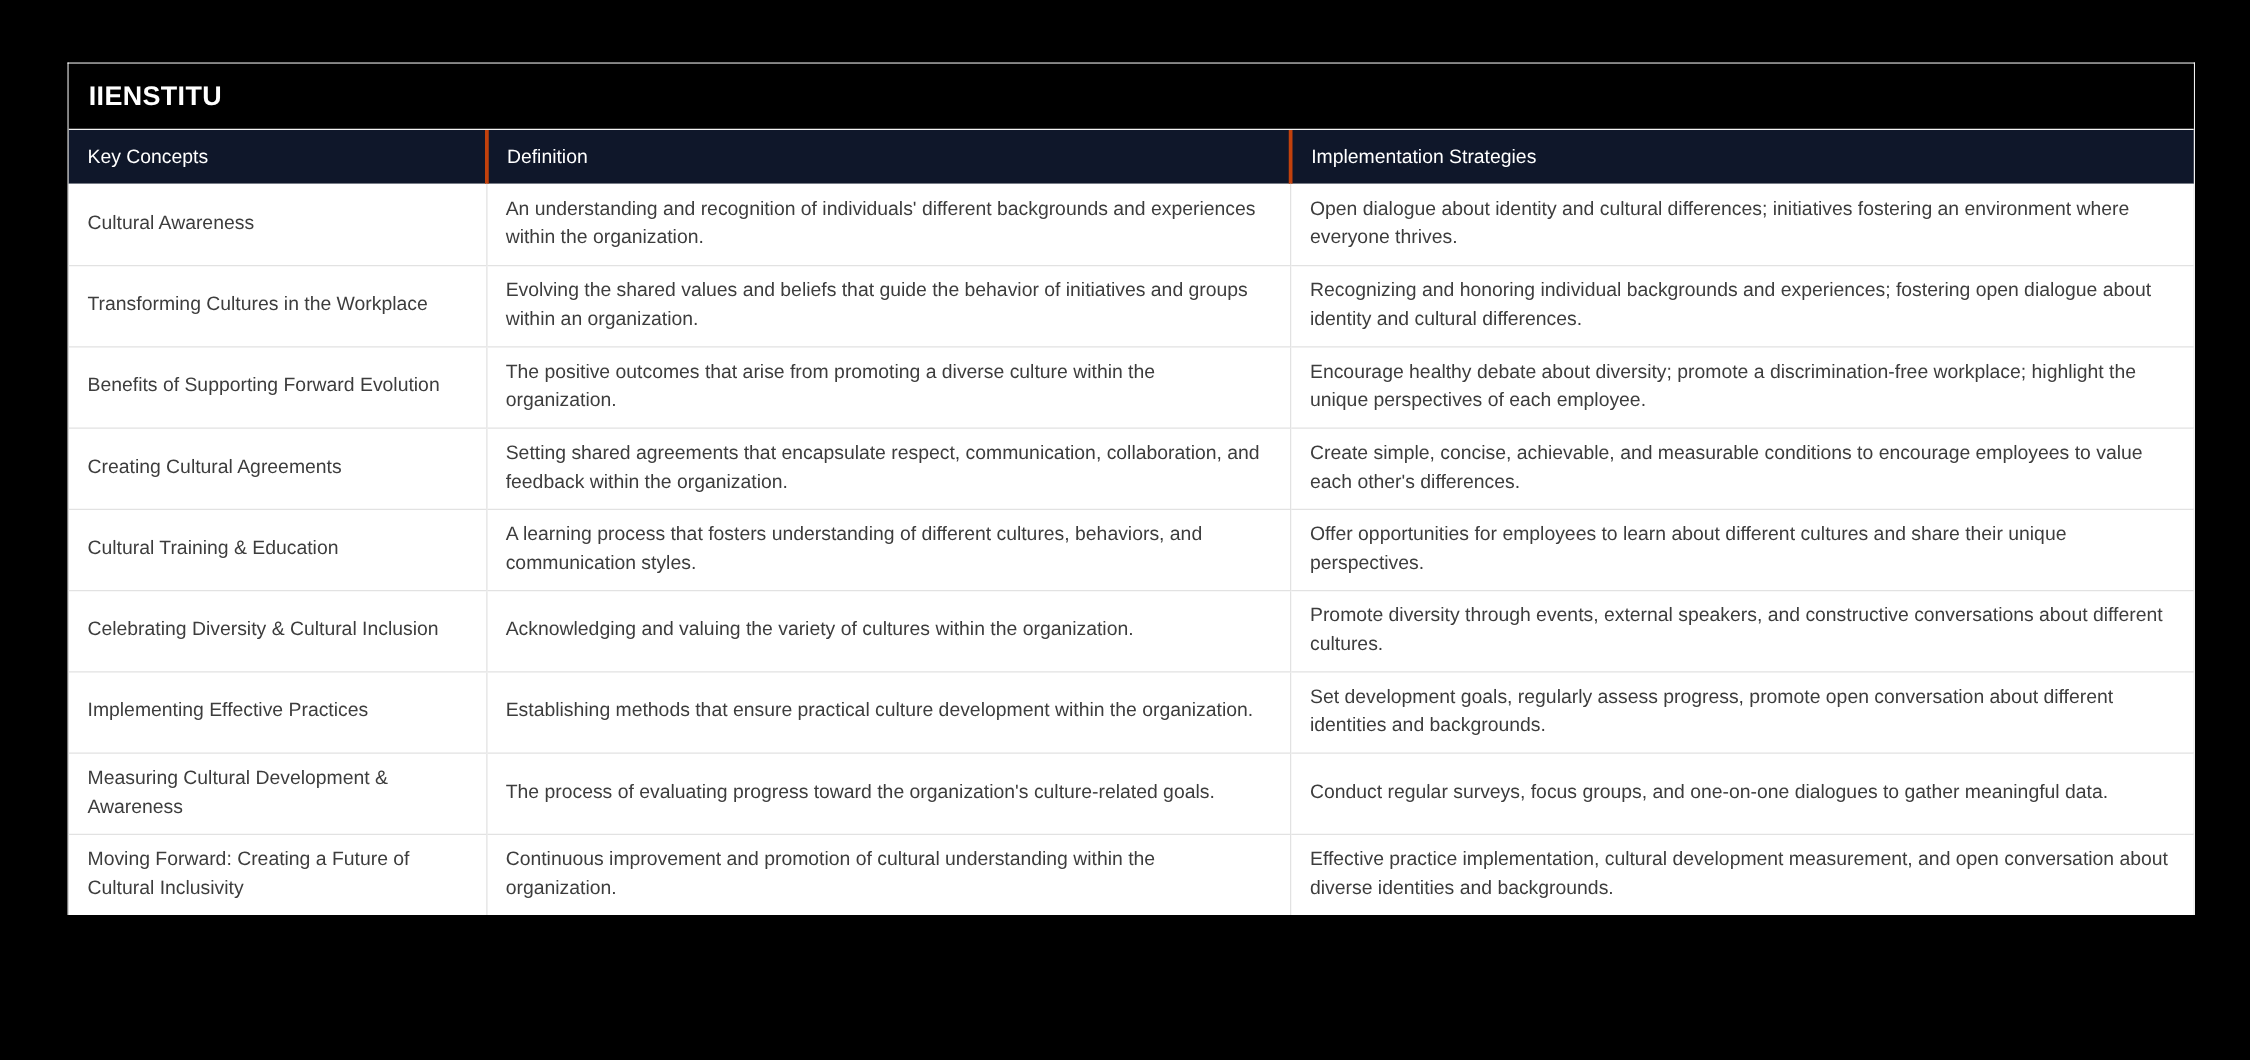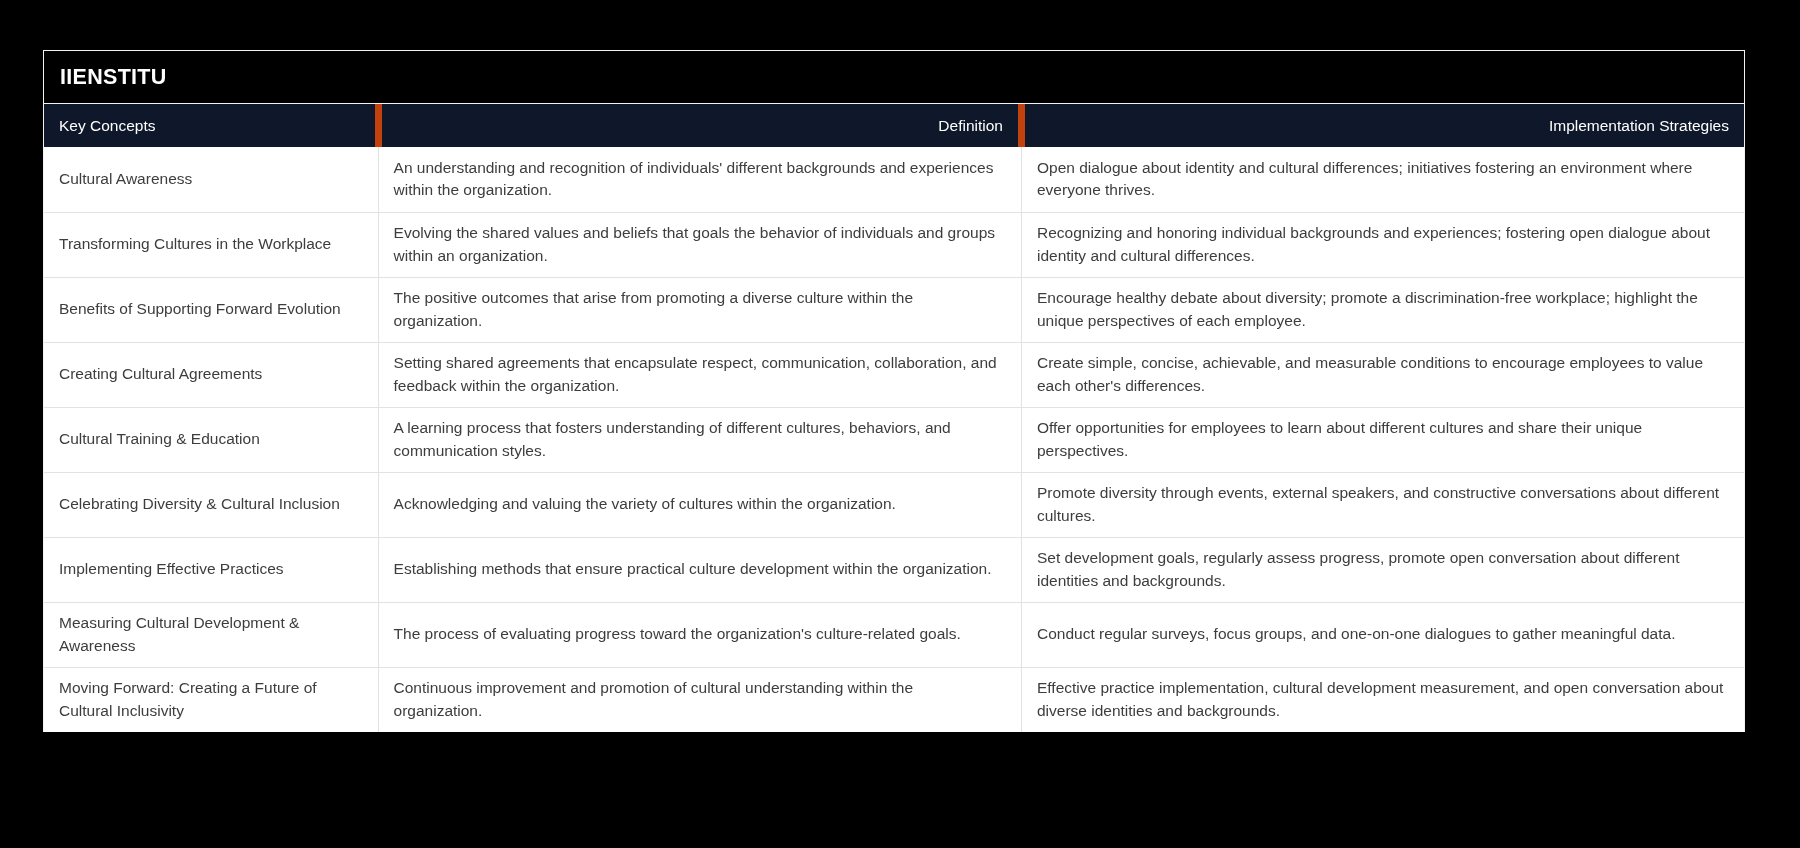--- a/index.html
+++ b/index.html
@@ -5,21 +5,21 @@
   * { margin: 0; padding: 0; box-sizing: border-box; }
   html, body {
     width: 1800px;
     height: 848px;
     background: #000000;
     overflow: hidden;
     font-family: "Liberation Sans", "DejaVu Sans", sans-serif;
   }
   .card {
     position: absolute;
-    left: 43px;
+    left: 54px;
     top: 50px;
     width: 1702px;
     border: 1px solid #f2f2f2;
     border-bottom: none;
     background: #000000;
   }
   .title-bar {
     height: 53px;
     display: flex;
     align-items: center;
@@ -41,22 +41,21 @@
     background: #0f172a;
     color: #ffffff;
     font-size: 15.5px;
     font-weight: 400;
     text-align: left;
     vertical-align: middle;
     height: 43px;
     padding: 6px 15px;
   }
   table.concepts thead th + th {
-    border-left: 7px solid #c2410c;
-    text-align: right;
+    border-left: 3px solid #c2410c;
   }
   table.concepts tbody tr {
     height: 65px;
     background: #ffffff;
     padding-left: 43px;
   }
   table.concepts tbody td {
     color: #3d3d3d;
     font-size: 15.5px;
     line-height: 22.5px;
@@ -92,21 +91,21 @@
       </tr>
     </thead>
     <tbody>
         <tr>
     <td>Cultural Awareness</td>
     <td>An understanding and recognition of individuals' different backgrounds and experiences within the organization.</td>
     <td>Open dialogue about identity and cultural differences; initiatives fostering an environment where everyone thrives.</td>
   </tr>
         <tr>
     <td>Transforming Cultures in the Workplace</td>
-    <td>Evolving the shared values and beliefs that goals the behavior of individuals and groups within an organization.</td>
+    <td>Evolving the shared values and beliefs that guide the behavior of initiatives and groups within an organization.</td>
     <td>Recognizing and honoring individual backgrounds and experiences; fostering open dialogue about identity and cultural differences.</td>
   </tr>
         <tr>
     <td>Benefits of Supporting Forward Evolution</td>
     <td>The positive outcomes that arise from promoting a diverse culture within the organization.</td>
     <td>Encourage healthy debate about diversity; promote a discrimination-free workplace; highlight the unique perspectives of each employee.</td>
   </tr>
         <tr>
     <td>Creating Cultural Agreements</td>
     <td>Setting shared agreements that encapsulate respect, communication, collaboration, and feedback within the organization.</td>

